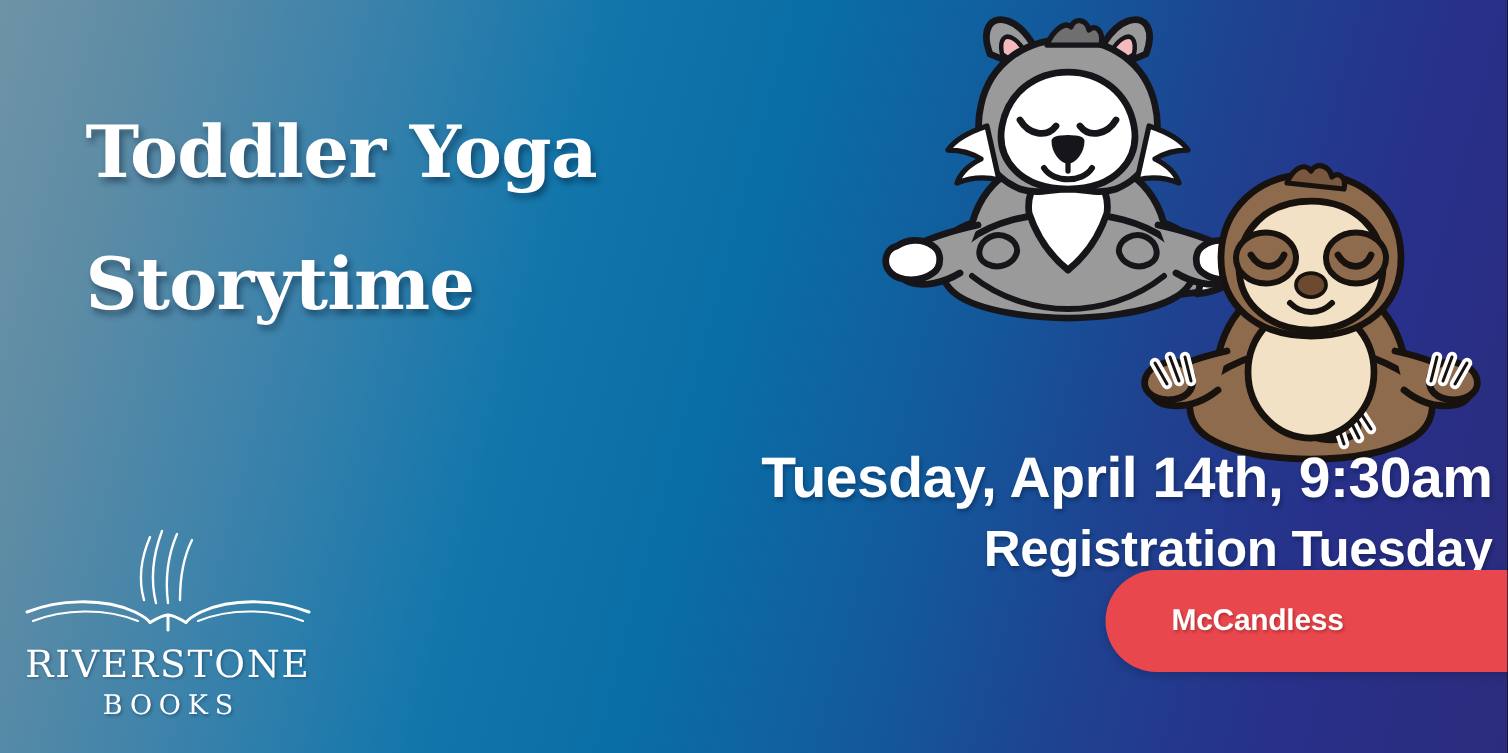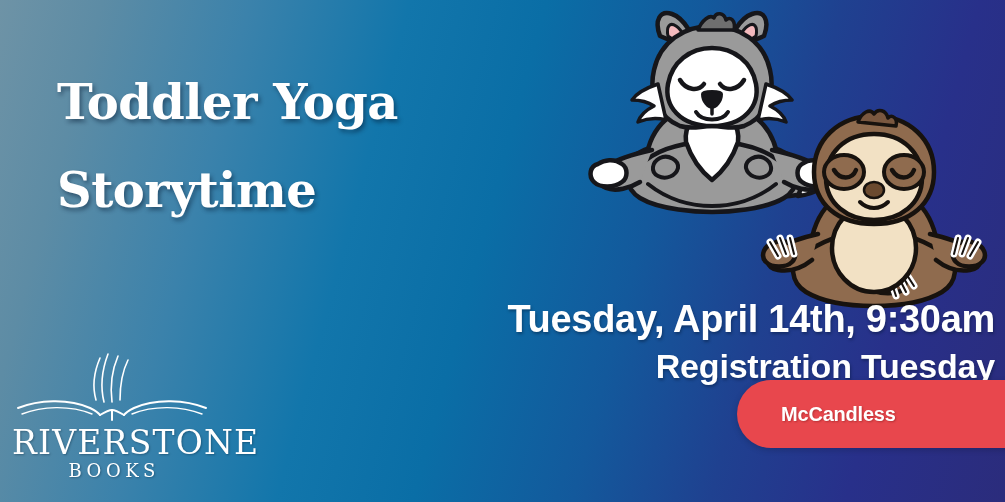--- a/index.html
+++ b/index.html
@@ -108,21 +108,21 @@
   .logo svg { display: block; }
   .logo-text {
     position: absolute;
     left: 0;
     top: 76px;
     width: 200px;
     text-align: center;
   }
   .logo-name {
     font-family: "DejaVu Serif", "Liberation Serif", serif;
-    font-size: 33px;
+    font-size: 25px;
     color: #ffffff;
     letter-spacing: 1.2px;
     line-height: 30px;
     text-shadow: 1px 1px 2px rgba(0,30,50,0.35);
   }
   .logo-sub {
     font-family: "DejaVu Serif", "Liberation Serif", serif;
     font-size: 18px;
     color: #ffffff;
     letter-spacing: 4.5px;

